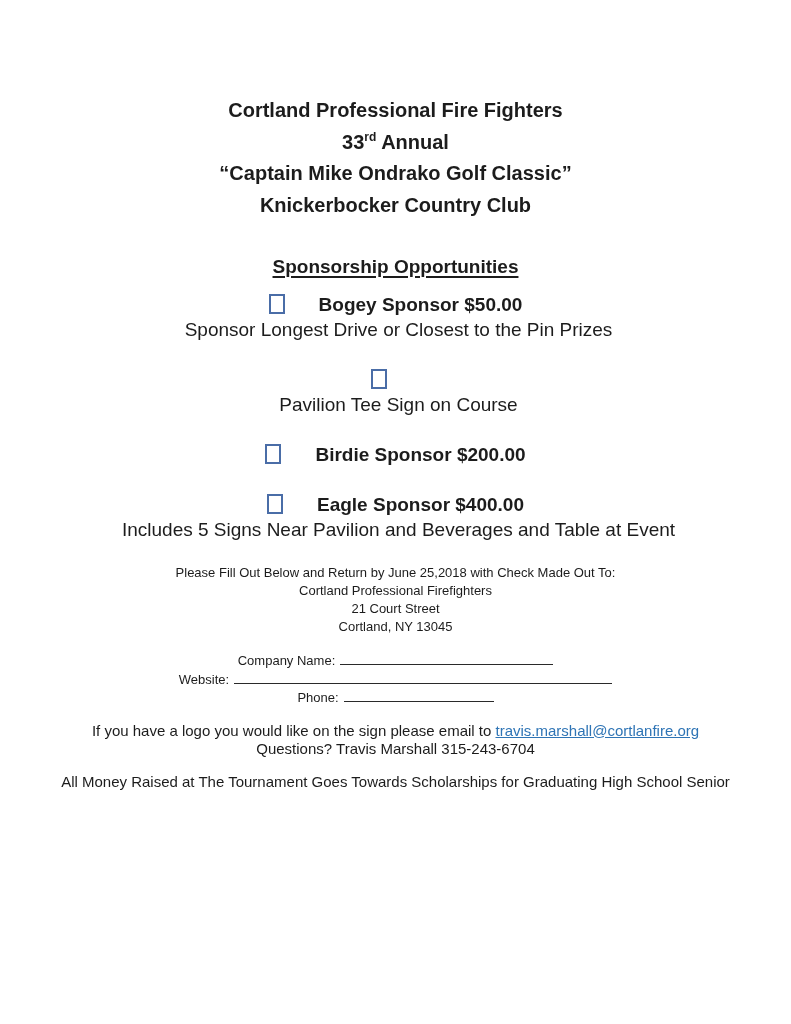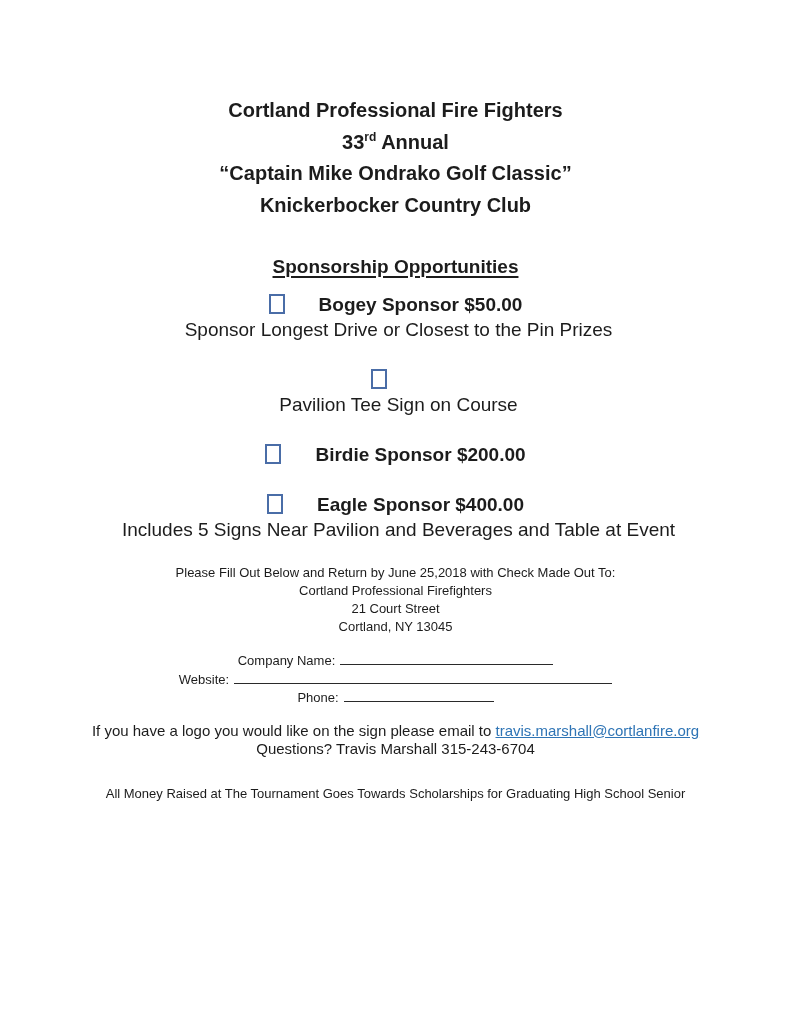--- a/index.html
+++ b/index.html
@@ -86,22 +86,22 @@
     margin-top: 14px;
     font-size: 15px;
     line-height: 18px;
   }
   .email-link {
     color: #2e74b5;
     text-decoration: underline;
     cursor: pointer;
   }
   .footer-note {
-    margin-top: 27px;
-    font-size: 13px;
+    margin-top: 15px;
+    font-size: 15px;
     line-height: 18px;
   }
 </style>
 </head>
 <body>
 
 <div class="page">
 
   <div class="header">
     <div>Cortland Professional Fire Fighters</div>

